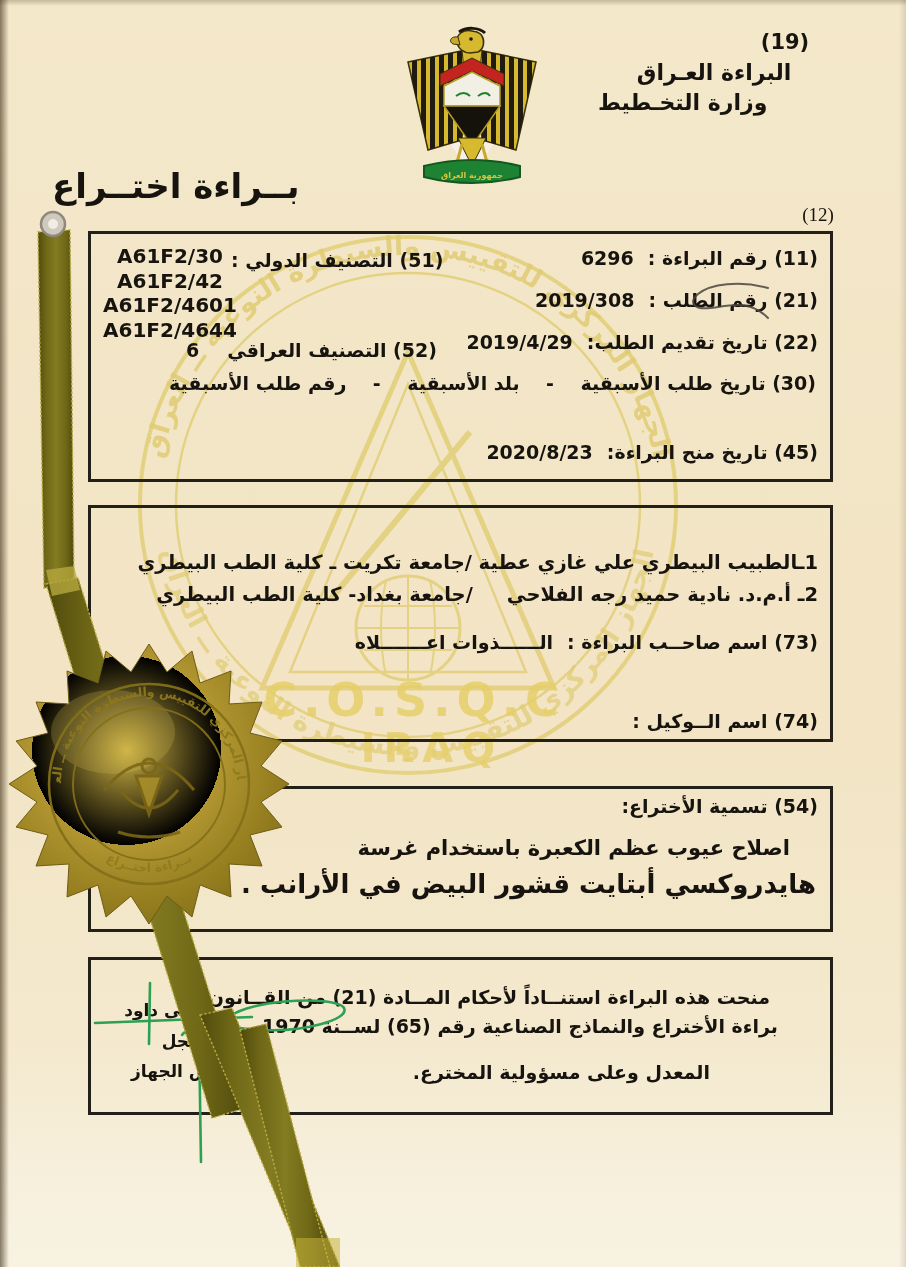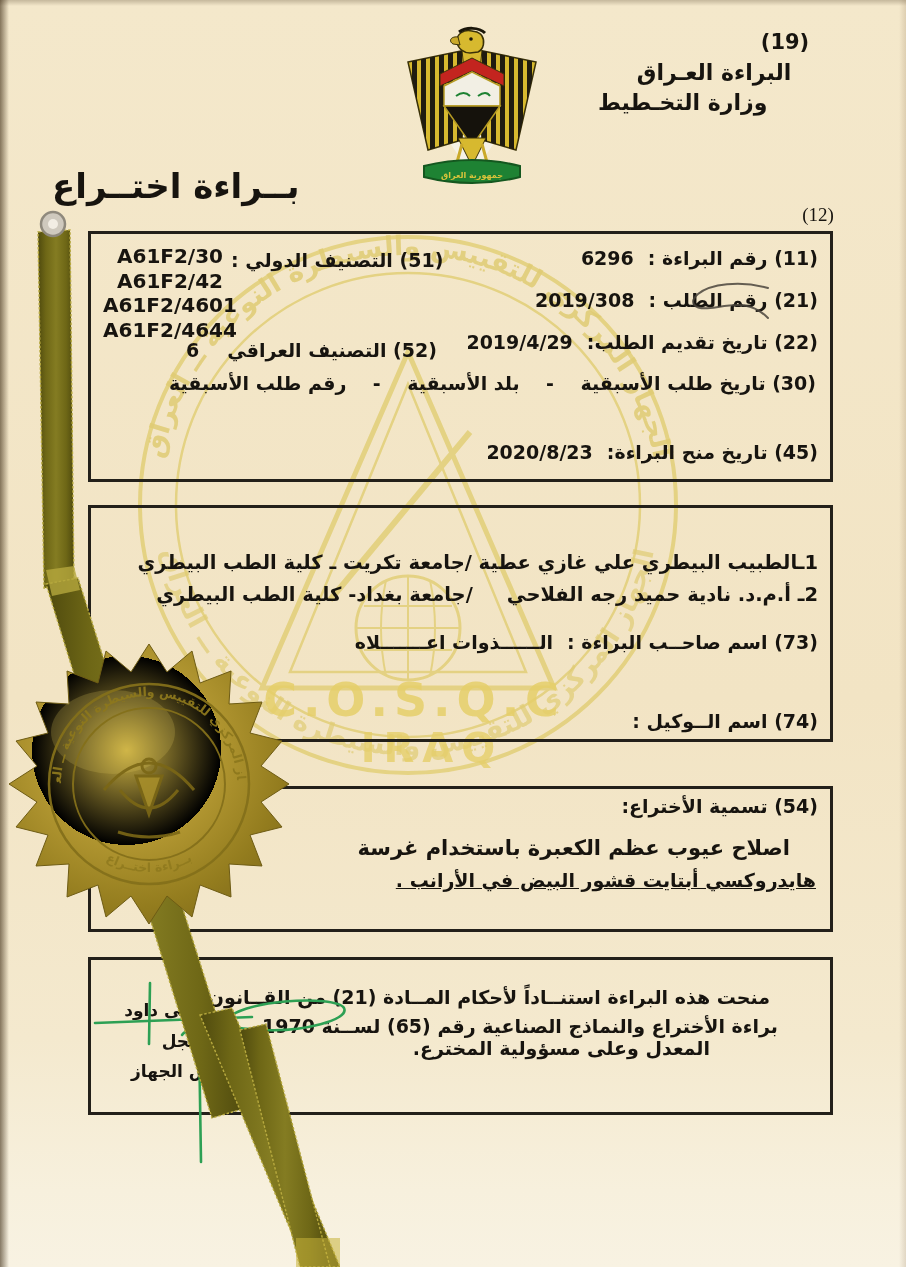--- a/index.html
+++ b/index.html
@@ -43,25 +43,25 @@
     font-size:20px;font-weight:bold;line-height:24.5px;direction:ltr;}
   
   .f72{right:12px;top:10px;}
   .inv1{right:12px;top:43px;font-size:19.5px;}
   .inv2{right:12px;top:75px;font-size:19.5px;}
   .f73{right:12px;top:123px;}
   .f74{right:12px;top:202px;}
   
   .f54{right:12px;top:6px;}
   .t1{right:40px;top:47px;font-size:21px;}
-  .t2{right:14px;top:80px;font-size:19px;text-decoration:underline;}
+  .t2{right:14px;top:80px;font-size:26px;}
   
   .g1{right:60px;top:26px;margin-left:44px;}
   .g2{right:52px;top:55px;}
-  .g3{right:120px;top:77px;}
+  .g3{right:120px;top:101px;}
   
   .sig-name{left:116px;top:1000px;width:92px;text-align:center;font-size:17px;font-weight:bold;z-index:18;direction:rtl;}
   .sig-role1{left:118px;top:1031px;width:112px;text-align:right;font-size:17px;font-weight:bold;z-index:18;direction:rtl;}
   .sig-role2{left:104px;top:1061px;width:132px;text-align:right;font-size:17px;font-weight:bold;z-index:18;direction:rtl;}
   svg{display:block;}
   .lyr-watermark{z-index:2;}
   .lyr-emblem{z-index:12;}
   .lyr-scribble{z-index:28;}
   .lyr-greenink{z-index:22;}
   .lyr-ribbon{z-index:30;}

